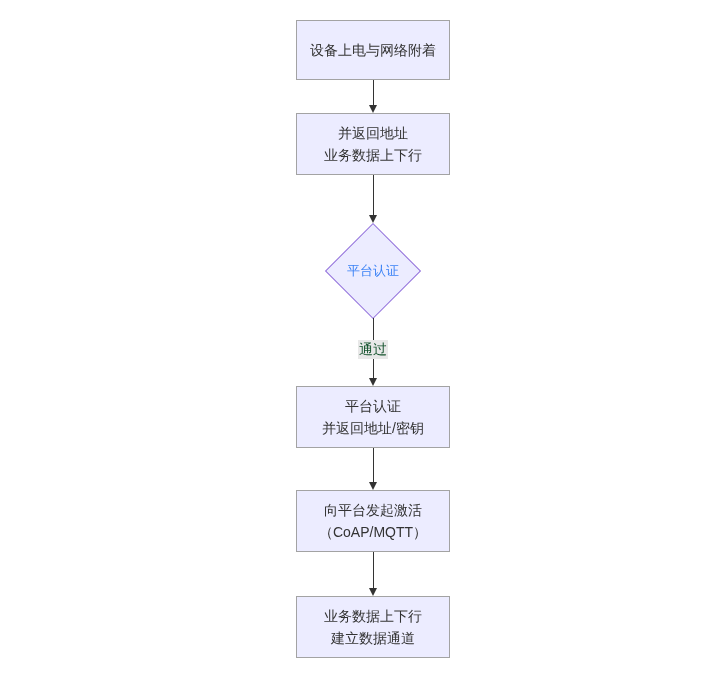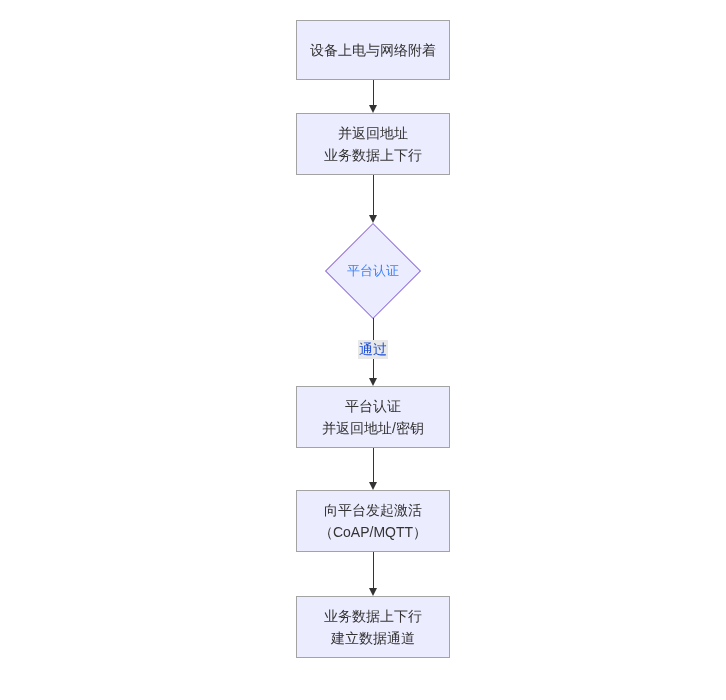--- a/index.html
+++ b/index.html
@@ -64,21 +64,21 @@
   .arrow.a2 { height: 48px; }
   .arrow.a3 { height: 68px; }
   .arrow.a4 { height: 42px; }
   .arrow.a5 { height: 44px; }
   .edge-label {
     position: absolute;
     top: 22px;
     left: 50%;
     transform: translateX(-50%);
     background: #e8e8e8;
-    color: #1d4ed8;
+    color: #14532d;
     font-size: 14px;
     line-height: 19px;
     padding: 0 1px;
     white-space: nowrap;
     z-index: 2;
   }
   .diamond-wrap {
     position: relative;
     width: 96px;
     height: 95px;

